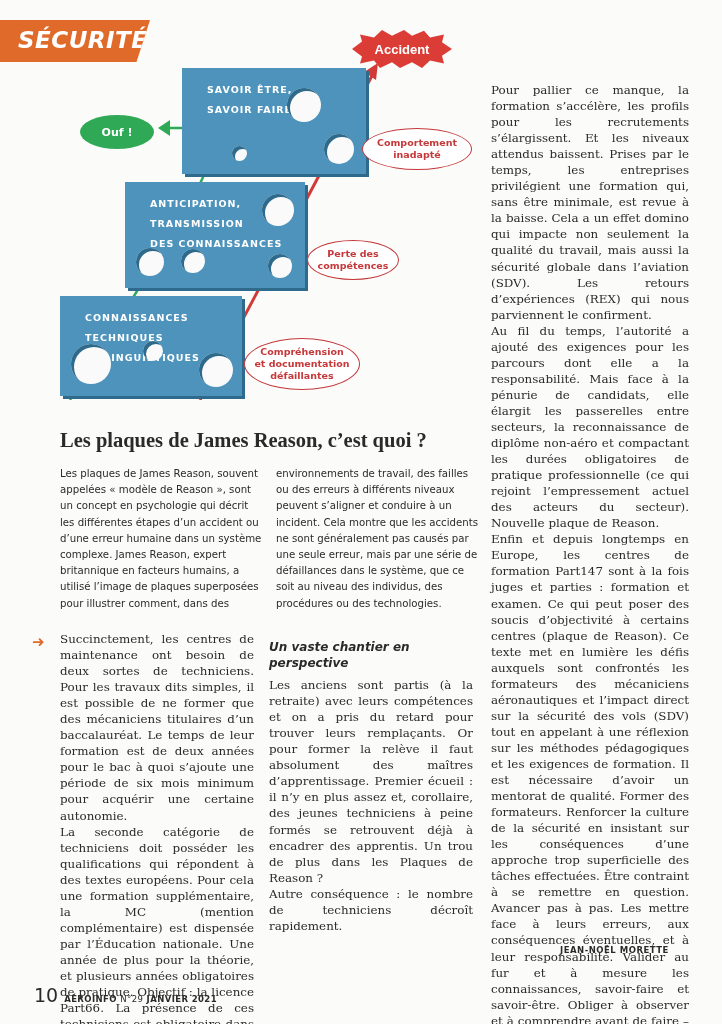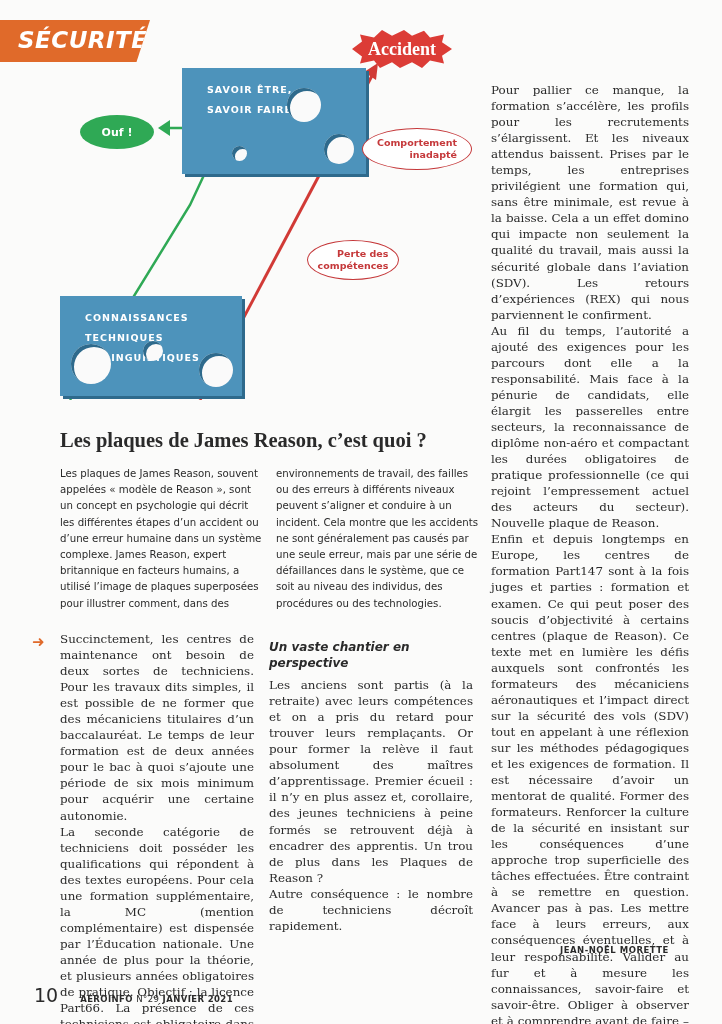--- a/index.html
+++ b/index.html
@@ -24,35 +24,35 @@
     box-shadow: 3px 3px 0 #2e6a8c;
   }
   .plate-label {
     position:absolute; left:25px; top:12px;
     font-family:"DejaVu Sans", sans-serif; font-weight:bold; font-size:9.5px;
     color:#fff; letter-spacing:1px; line-height:20px; white-space:pre-line;
   }
   .hole { position:absolute; border-radius:50%; background:#fafafa; box-shadow: inset 3px 3px 0 #2e6a8c; }
   .bubble {
     position:absolute; border:1.6px solid #c5383a; border-radius:50%;
-    background:#fff; color:#c5383a; text-align:right;
+    background:#fff; color:#c5383a; text-align:center;
     font-family:"DejaVu Sans", sans-serif; font-weight:bold; font-size:9.5px; line-height:12px;
     display:flex; align-items:center; justify-content:center; white-space:pre-line;
   }
   .ouf {
     position:absolute; left:80px; top:85px; width:74px; height:34px;
     background:#2fa955; border-radius:50%;
     color:#fff; font-family:"DejaVu Sans", sans-serif; font-weight:bold; font-size:11px;
     display:flex; align-items:center; justify-content:center;
   }
   .accident {
     position:absolute; left:352px; top:0px; width:100px; height:38px;
     background:#dc3c36;
     clip-path: polygon(0% 50%, 10% 30%, 8% 12%, 22% 20%, 30% 0%, 40% 15%, 52% 0%, 60% 15%, 72% 2%, 78% 20%, 92% 12%, 90% 32%, 100% 50%, 90% 68%, 92% 88%, 78% 80%, 70% 100%, 60% 85%, 48% 100%, 40% 85%, 28% 100%, 22% 80%, 8% 88%, 10% 70%);
-    color:#fff; font-family:Liberation Serif, serif; font-weight:bold; font-size:18px;
+    color:#fff; font-family:Liberation Sans, sans-serif; font-weight:bold; font-size:13px;
     display:flex; align-items:center; justify-content:center;
   }
   .diagram svg { position:absolute; left:0; top:0; }
 
   .box-title {
     position:absolute; left:60px; top:429px;
     font-family:Liberation Serif, serif; font-weight:bold; font-size:20.5px; color:#2a2a2a;
   }
   .box-col {
     position:absolute; top:466px; width:205px;
@@ -64,21 +64,21 @@
   }
   .col p { margin:0; }
   .arrow-icon { position:absolute; left:32px; top:633px; color:#e06a2a; font-size:15px; font-family:"DejaVu Sans", sans-serif; font-weight:bold; }
   .subhead {
     font-family:"DejaVu Sans", sans-serif; font-weight:bold; font-size:12px; margin:8px 0 6px 0; text-align:left;font-style:italic;
   }
   .author {
     position:absolute; left:560px; top:945px;
     font-family:"DejaVu Sans", sans-serif; font-weight:bold; font-size:8.5px; letter-spacing:0.5px; color:#2a2a2a;
   }
-  .footer { position:absolute; left:34px; top:984px; display:flex; align-items:baseline; gap:22px; }
+  .footer { position:absolute; left:34px; top:984px; display:flex; align-items:baseline; gap:6px; }
   .footer .pg { font-family:"DejaVu Sans", sans-serif; font-size:19px; color:#2a2a2a; }
   .footer .mag { font-family:"DejaVu Sans", sans-serif; font-size:8.5px; font-weight:bold; letter-spacing:0.4px; color:#2a2a2a; }
   .footer .mag .num { font-weight:normal; }
 </style>
 </head>
 <body>
 
 <div class="section-tab">
   <span>SÉCURITÉ</span>
 </div>
@@ -97,33 +97,45 @@
   <div class="ouf">Ouf !</div>
 
   <div class="plate" style="left:182px; top:38px; width:184px; height:106px;">
     <div class="plate-label">SAVOIR ÊTRE,
 SAVOIR FAIRE</div>
     <div class="hole" style="left:105px; top:20px; width:34px; height:34px;"></div>
     <div class="hole" style="left:50px; top:78px; width:15px; height:15px;"></div>
     <div class="hole" style="left:142px; top:66px; width:30px; height:30px;"></div>
   </div>
 
+  <div class="plate" style="left:125px; top:152px; width:180px; height:106px;">
+    <div class="plate-label">ANTICIPATION,
+TRANSMISSION
+DES CONNAISSANCES</div>
+    <div class="hole" style="left:137px; top:12px; width:32px; height:32px;"></div>
+    <div class="hole" style="left:11px; top:66px; width:28px; height:28px;"></div>
+    <div class="hole" style="left:56px; top:67px; width:24px; height:24px;"></div>
+    <div class="hole" style="left:143px; top:72px; width:24px; height:24px;"></div>
+  </div>
 
   <div class="plate" style="left:60px; top:266px; width:182px; height:100px;">
     <div class="plate-label">CONNAISSANCES TECHNIQUES
 ET LINGUISTIQUES</div>
     <div class="hole" style="left:11px; top:48px; width:40px; height:40px;"></div>
     <div class="hole" style="left:83px; top:45px; width:20px; height:20px;"></div>
     <div class="hole" style="left:139px; top:57px; width:34px; height:34px;"></div>
   </div>
 
   <div class="bubble" style="left:362px; top:98px; width:110px; height:42px;">Comportement
 inadapté</div>
   <div class="bubble" style="left:307px; top:210px; width:92px; height:40px;">Perte des
 compétences</div>
+  <div class="bubble" style="left:244px; top:308px; width:116px; height:52px;">Compréhension
+et documentation
+défaillantes</div>
 </div>
 
 <h2 class="box-title">Les plaques de James Reason, c’est quoi ?</h2>
 <div class="box-col" style="left:60px;">Les plaques de James Reason, souvent appelées « modèle de Reason », sont un concept en psychologie qui décrit les différentes étapes d’un accident ou d’une erreur humaine dans un système complexe. James Reason, expert britannique en facteurs humains, a utilisé l’image de plaques superposées pour illustrer comment, dans des</div>
 <div class="box-col" style="left:276px;">environnements de travail, des failles ou des erreurs à différents niveaux peuvent s’aligner et conduire à un incident. Cela montre que les accidents ne sont généralement pas causés par une seule erreur, mais par une série de défaillances dans le système, que ce soit au niveau des individus, des procédures ou des technologies.</div>
 
 <span class="arrow-icon">➜</span>
 <div class="col" style="left:60px; top:631px; width:194px;">
   <p>Succinctement, les centres de maintenance ont besoin de deux sortes de techniciens. Pour les travaux dits simples, il est possible de ne former que des mécaniciens titulaires d’un baccalauréat. Le temps de leur formation est de deux années pour le bac à quoi s’ajoute une période de six mois minimum pour acquérir une certaine autonomie.</p>
   <p>La seconde catégorie de techniciens doit posséder les qualifications qui répondent à des textes européens. Pour cela une formation supplémentaire, la MC (mention complémentaire) est dispensée par l’Éducation nationale. Une année de plus pour la théorie, et plusieurs années obligatoires de pratique. Objectif : la licence Part66. La présence de ces techniciens est obligatoire dans les centres de maintenance et les com-</p>

